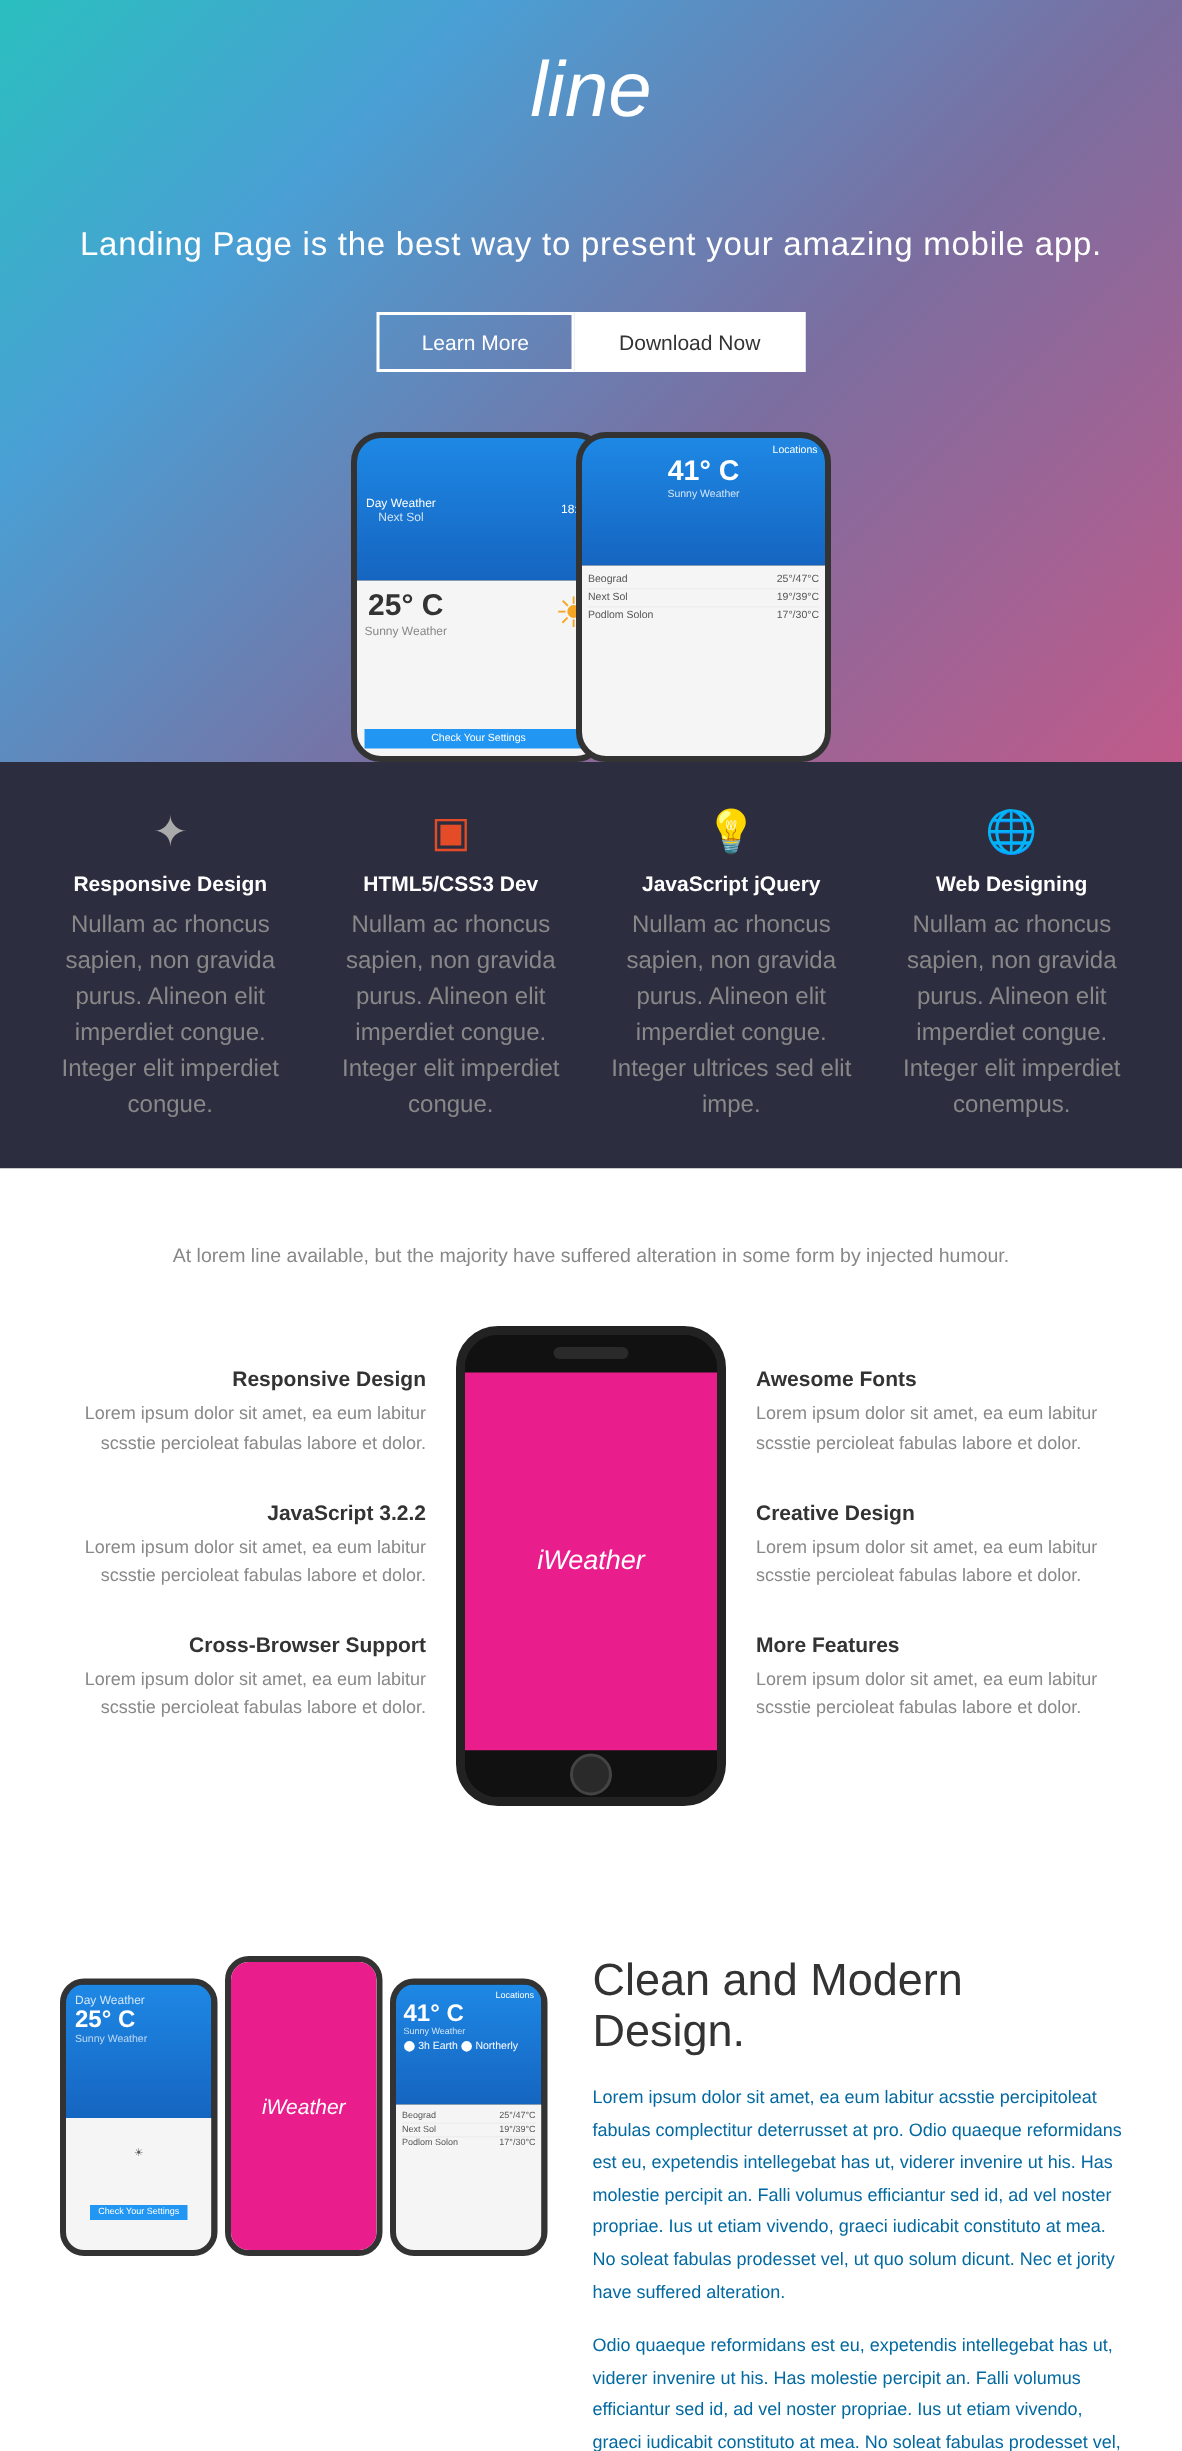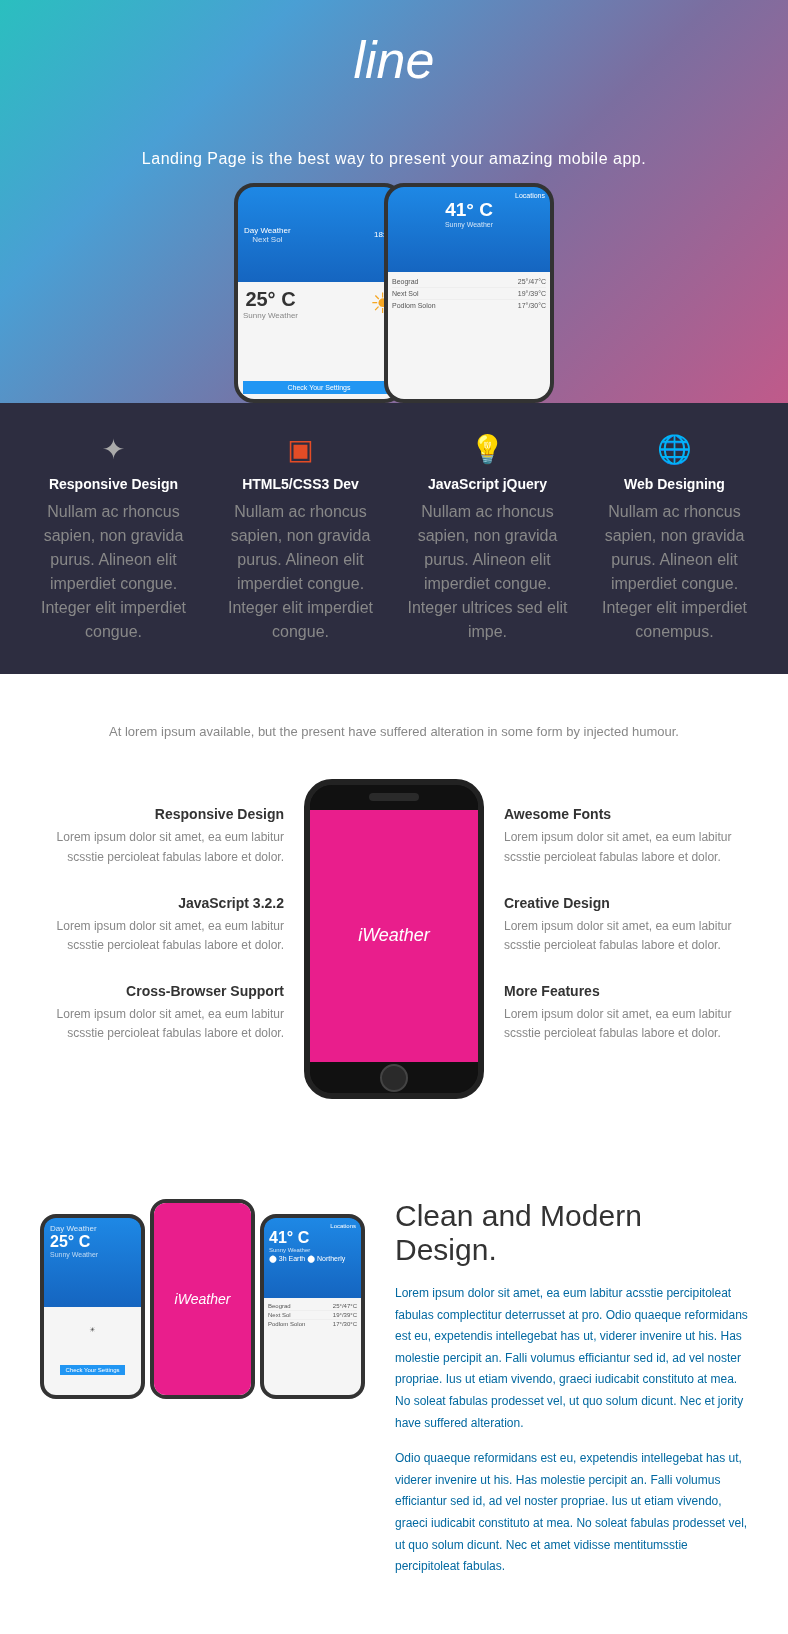--- a/index.html
+++ b/index.html
@@ -15,22 +15,22 @@
     }
     .hero-logo {
       font-family: cursive, 'Brush Script MT', sans-serif;
       font-size: 52px;
       color: white;
       margin-bottom: 60px;
       font-style: italic;
     }
     .hero-tagline {
       color: white;
-      font-size: 16px;
-      margin-bottom: 15px;
+      font-size: 22px;
+      margin-bottom: 32px;
       letter-spacing: 0.5px;
     }
     .hero-buttons {
       display: flex;
       justify-content: center;
       gap: 0;
       margin-bottom: 40px;
     }
     .btn-learn {
       background: transparent;
@@ -229,20 +229,24 @@
       line-height: 1.8;
       margin-bottom: 14px;
     }
   </style>
 </head>
 <body>
 
 <section class="hero">
   <div class="hero-logo">line</div>
   <p class="hero-tagline">Landing Page is the best way to present your amazing mobile app.</p>
+  <div class="hero-buttons">
+    <button class="btn-learn">Learn More</button>
+    <button class="btn-download">Download Now</button>
+  </div>
   <div class="hero-phones">
 
     <div class="phone-left" style="margin-right:-10px; z-index:1;">
       <div style="width:100%;height:45%;background:linear-gradient(180deg,#1e88e5 0%,#1565c0 100%);display:flex;align-items:center;justify-content:space-between;padding:6px;">
         <div>
           <div style="font-size:8px;color:white;">Day Weather</div>
           <div style="font-size:8px;color:white;opacity:0.8;">Next Sol</div>
         </div>
         <div style="font-size:8px;color:white;">18:48</div>
       </div>
@@ -300,21 +304,21 @@
     <div class="feature-desc">Nullam ac rhoncus sapien, non gravida purus. Alineon elit imperdiet congue. Integer ultrices sed elit impe.</div>
   </div>
   <div class="feature-item">
     <div class="feature-icon">🌐</div>
     <div class="feature-title">Web Designing</div>
     <div class="feature-desc">Nullam ac rhoncus sapien, non gravida purus. Alineon elit imperdiet congue. Integer elit imperdiet conempus.</div>
   </div>
 </section>
 
 <section class="main-features">
-  <p class="section-subtitle">At lorem ipsum available, but the present have suffered alteration in some form by injected humour.</p>
+  <p class="section-subtitle">At lorem line available, but the majority have suffered alteration in some form by injected humour.</p>
   <div class="features-grid">
 
     <div class="features-left">
       <div class="feature-block">
         <div class="feature-block-title">Responsive Design</div>
         <div class="feature-block-desc">Lorem ipsum dolor sit amet, ea eum labitur scsstie percioleat fabulas labore et dolor.</div>
       </div>
       <div class="feature-block">
         <div class="feature-block-title">JavaScript 3.2.2</div>
         <div class="feature-block-desc">Lorem ipsum dolor sit amet, ea eum labitur scsstie percioleat fabulas labore et dolor.</div>

